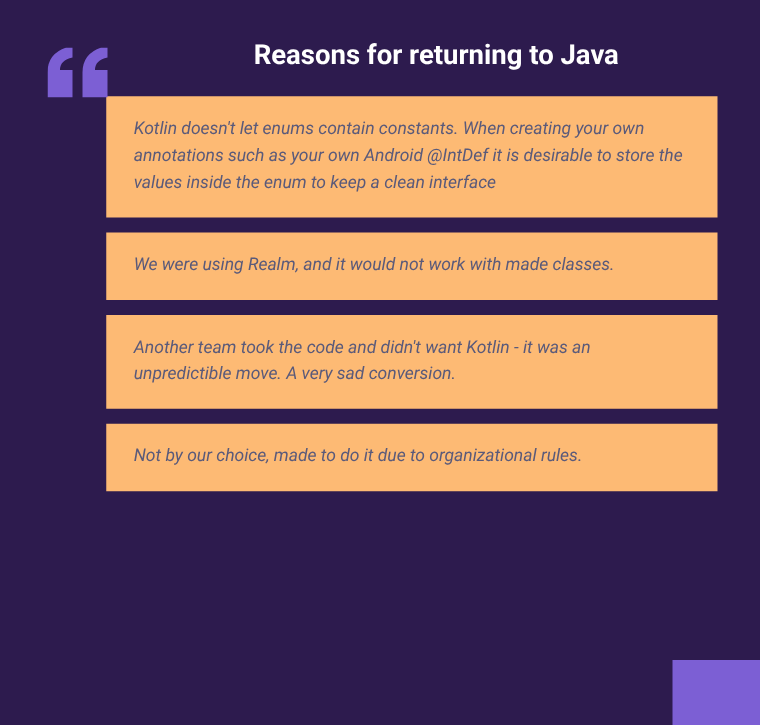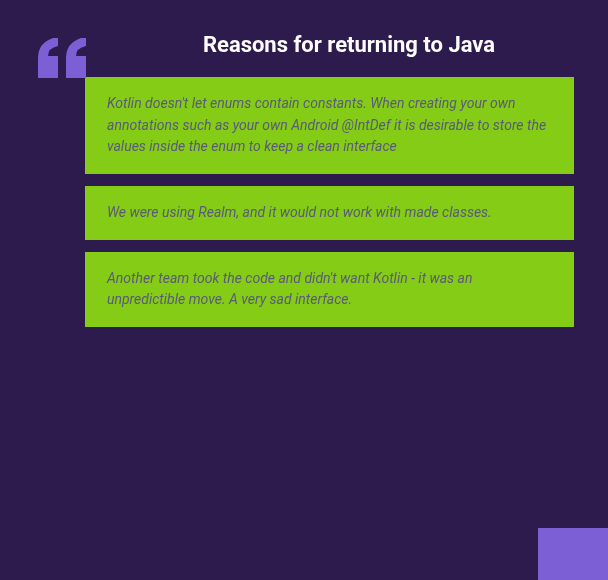--- a/index.html
+++ b/index.html
@@ -38,21 +38,21 @@
       width: 50px;
       height: 40px;
     }
     .cards {
       position: relative;
       margin-top: 20px;
       padding-left: 85px;
       padding-right: 34px;
     }
     .card {
-      background: #84cc16;
+      background: #fdba74;
       margin-bottom: 12px;
       padding: 16px 22px 16px 22px;
       color: #5a5a7a;
       font-size: 14px;
       font-style: italic;
       line-height: 1.55;
     }
     .corner-block {
       position: absolute;
       right: 0;
@@ -77,18 +77,19 @@
     <svg viewBox="0 0 50 40" xmlns="http://www.w3.org/2000/svg">
       <path d="M 0 40 L 0 20 Q 0 5 15 0 L 20 0 L 20 8 Q 10 10 10 18 L 20 18 L 20 40 Z" fill="#7c5fd4"></path>
       <path d="M 28 40 L 28 20 Q 28 5 43 0 L 48 0 L 48 8 Q 38 10 38 18 L 48 18 L 48 40 Z" fill="#7c5fd4"></path>
     </svg>
   </div>
 
   <div class="cards-wrap">
     <div class="cards">
       <div class="card">Kotlin doesn't let enums contain constants. When creating your own annotations such as your own Android @IntDef it is desirable to store the values inside the enum to keep a clean interface</div>
       <div class="card">We were using Realm, and it would not work with made classes.</div>
-      <div class="card">Another team took the code and didn't want Kotlin - it was an unpredictible move. A very sad interface.</div>
+      <div class="card">Another team took the code and didn't want Kotlin - it was an unpredictible move. A very sad conversion.</div>
+      <div class="card">Not by our choice, made to do it due to organizational rules.</div>
     </div>
   </div>
 
   <div class="corner-block"></div>
 </div>
 
 </body></html>

